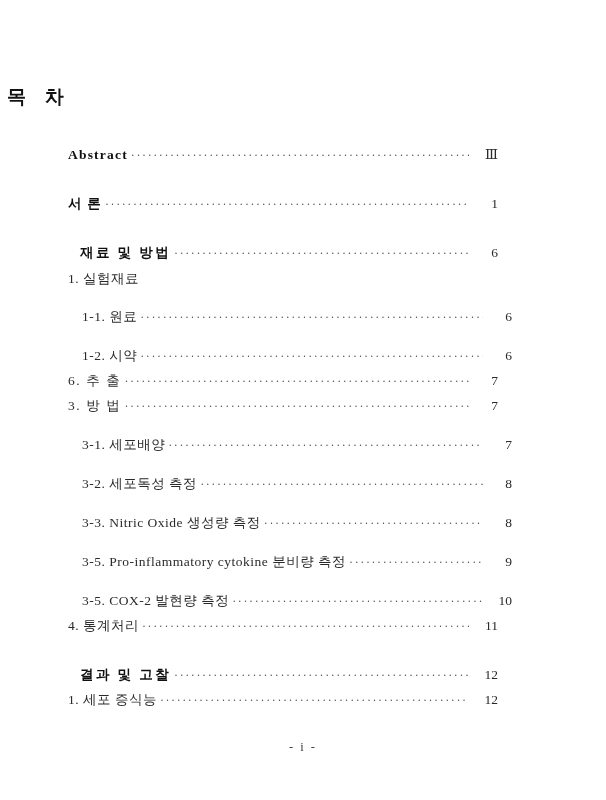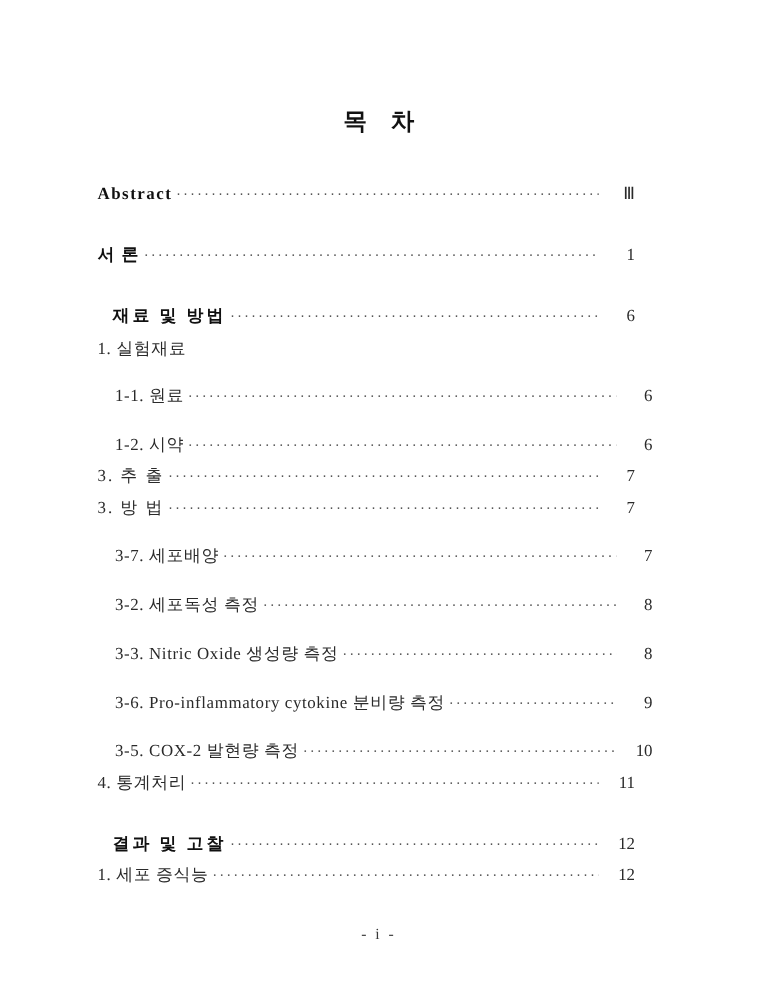--- a/index.html
+++ b/index.html
@@ -19,33 +19,32 @@
     position: relative;
     width: 606px;
     height: 800px;
     box-sizing: border-box;
   }
   .toc-title {
     position: absolute;
     top: 84px;
     left: 0;
     width: 606px;
-    text-align: center;
+    text-align: left;
     font-size: 19px;
     font-weight: bold;
     letter-spacing: 7px;
     text-indent: 7px;
     color: #121212;
   }
   .toc-list {
     position: absolute;
     top: 146px;
-    left: 78px;
+    left: 68px;
     width: 430px;
-    font-family: Liberation Serif, serif;
   }
   .toc-row {
     display: flex;
     align-items: baseline;
     width: 100%;
     height: 25px;
     font-size: 13.5px;
     color: #2a2a2a;
     white-space: nowrap;
   }
@@ -147,46 +146,46 @@
         <span class="label">1-1. 원료</span>
         <span class="leader"></span>
         <span class="pageno">6</span>
       </div>
       <div class="toc-row level-2">
         <span class="label">1-2. 시약</span>
         <span class="leader"></span>
         <span class="pageno">6</span>
       </div>
       <div class="toc-row level-1">
-        <span class="label loose">3. 추  출</span>
+        <span class="label loose">6. 추  출</span>
         <span class="leader"></span>
         <span class="pageno">7</span>
       </div>
       <div class="toc-row level-1">
         <span class="label loose">3. 방  법</span>
         <span class="leader short"></span>
         <span class="pageno">7</span>
       </div>
       <div class="toc-row level-2">
-        <span class="label">3-7. 세포배양</span>
+        <span class="label">3-1. 세포배양</span>
         <span class="leader"></span>
         <span class="pageno">7</span>
       </div>
       <div class="toc-row level-2">
         <span class="label">3-2. 세포독성 측정</span>
         <span class="leader"></span>
         <span class="pageno">8</span>
       </div>
       <div class="toc-row level-2">
         <span class="label">3-3. Nitric Oxide 생성량 측정</span>
         <span class="leader"></span>
         <span class="pageno">8</span>
       </div>
       <div class="toc-row level-2">
-        <span class="label">3-6. Pro-inflammatory cytokine 분비량 측정</span>
+        <span class="label">3-5. Pro-inflammatory cytokine 분비량 측정</span>
         <span class="leader"></span>
         <span class="pageno">9</span>
       </div>
       <div class="toc-row level-2">
         <span class="label">3-5. COX-2 발현량 측정</span>
         <span class="leader"></span>
         <span class="pageno">10</span>
       </div>
       <div class="toc-row level-1">
         <span class="label">4. 통계처리</span>

